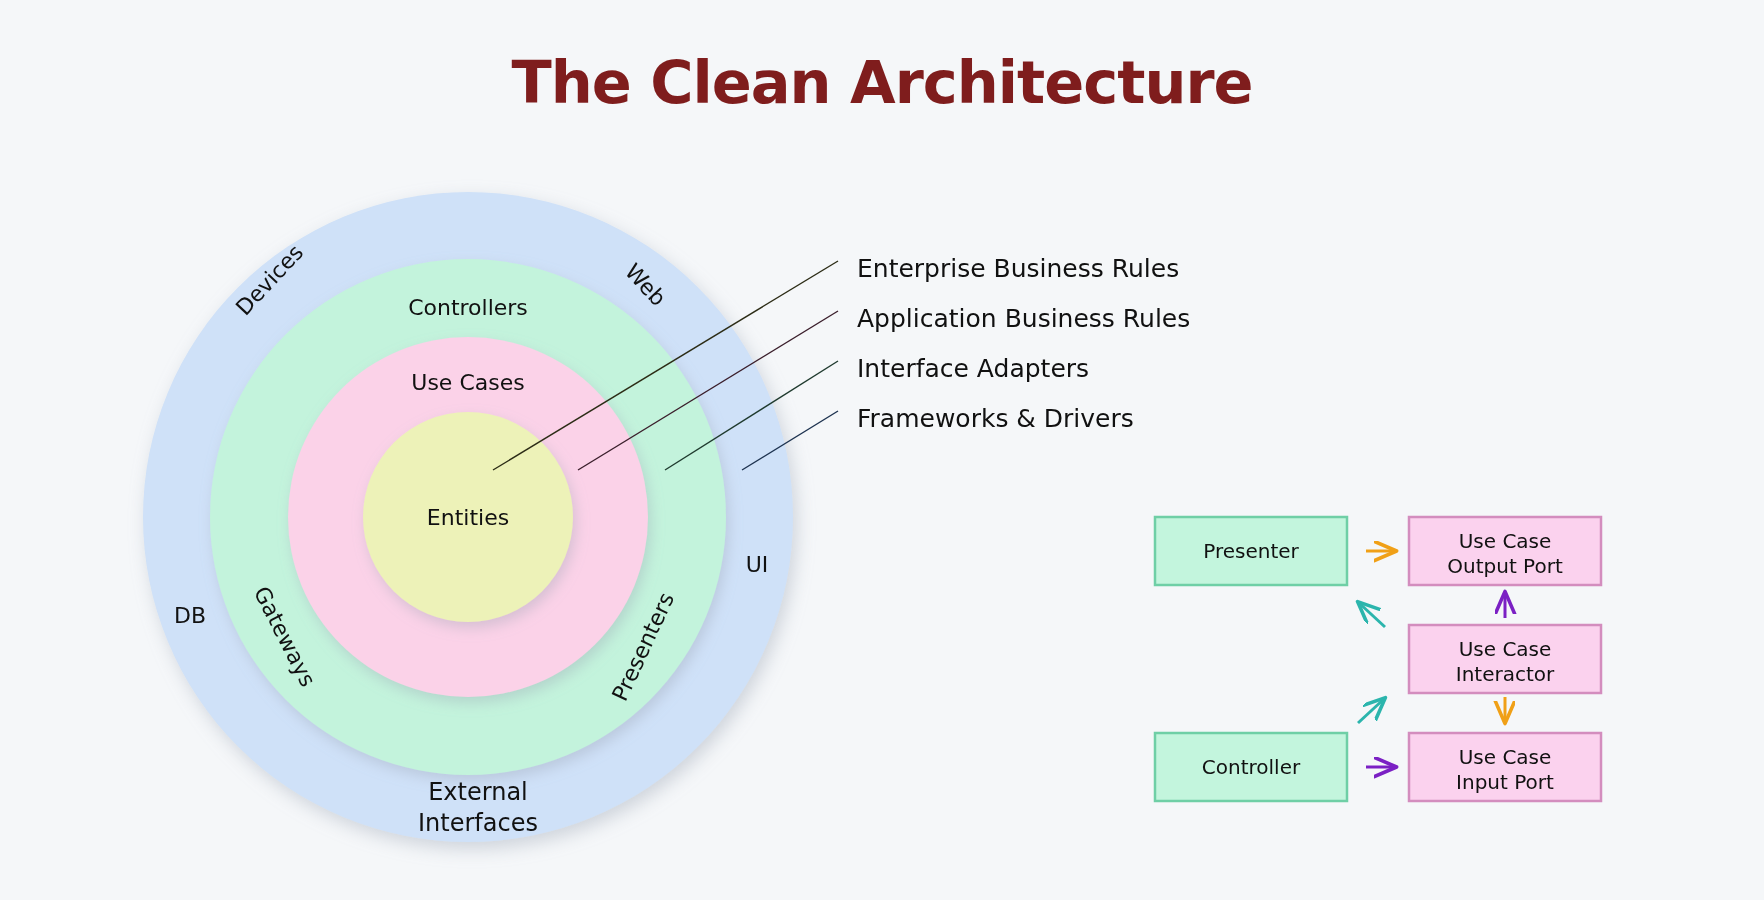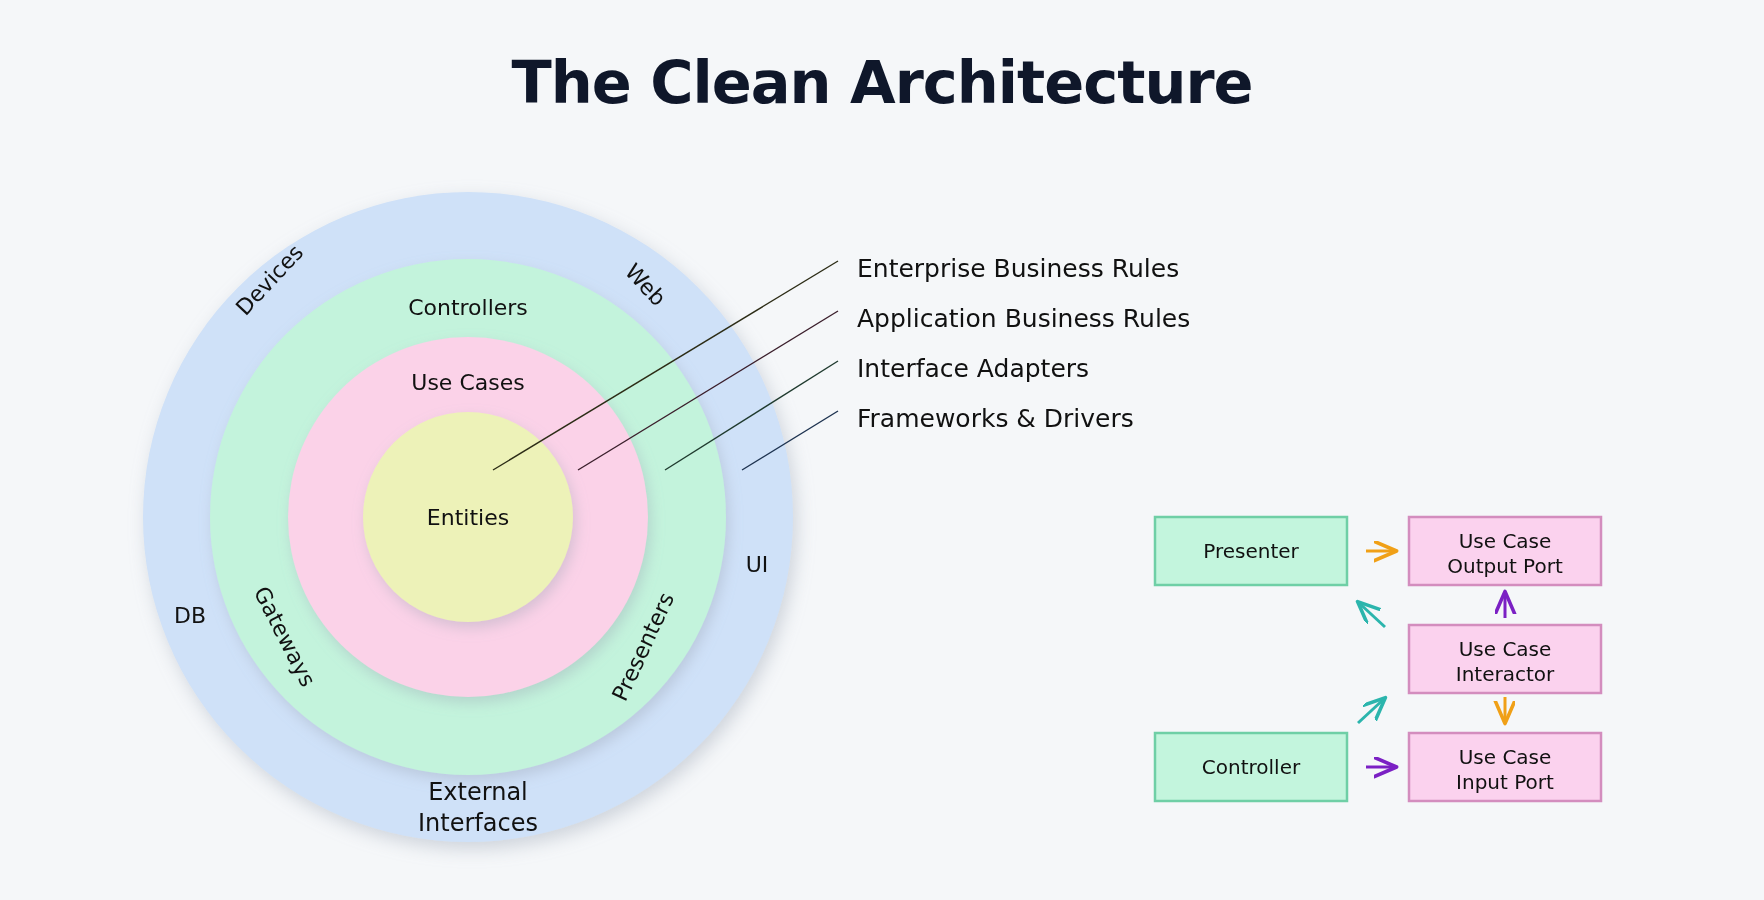--- a/index.html
+++ b/index.html
@@ -22,21 +22,21 @@
   }
   #page-title {
     position: absolute;
     left: 0;
     top: 48px;
     width: 1764px;
     text-align: center;
     font-size: 59px;
     font-weight: bold;
     letter-spacing: -1px;
-    color: #0f172a;
+    color: #7f1d1d;
     font-family: "DejaVu Sans", "Liberation Sans", sans-serif;
   }
   svg.layer {
     position: absolute;
     left: 0; top: 0;
     width: 1764px;
     height: 900px;
     overflow: visible;
   }
   .ring-label {

